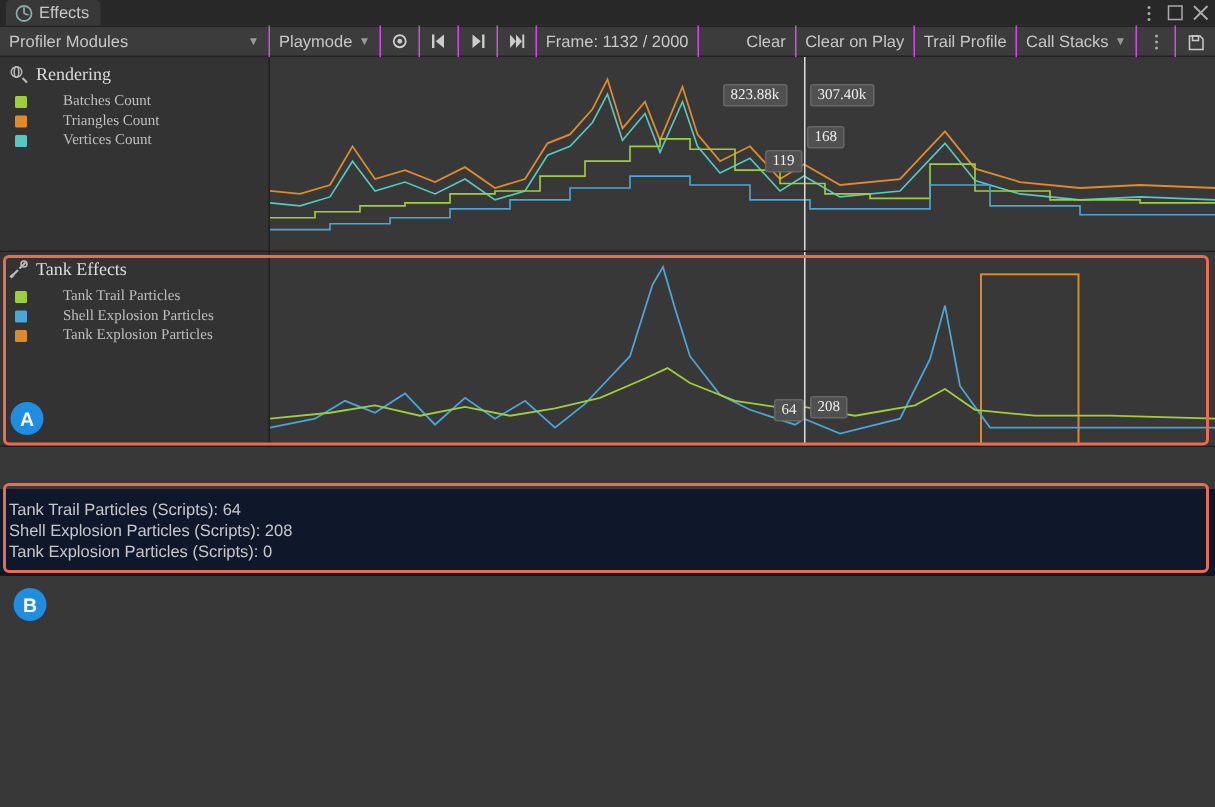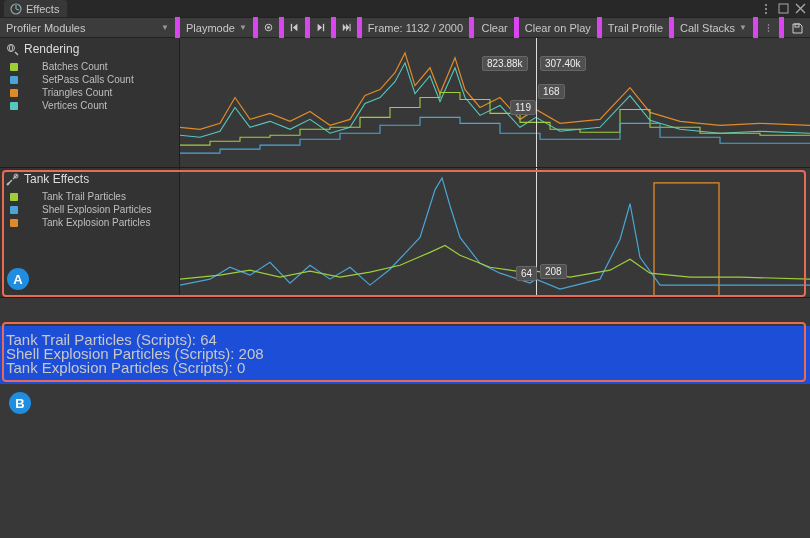--- a/index.html
+++ b/index.html
@@ -33,32 +33,33 @@
   .toolbar {
     height: 21px;
     background: #3c3c3c;
     border-top: 1px solid #222;
     border-bottom: 1px solid #222;
     display: flex; align-items: center;
     font-size: 11px;
   }
   .toolbar .dropdown, .toolbar .btn {
     height: 21px; display: flex; align-items: center;
-    padding: 0 6px; border-right: 5px solid #d946ef;
+    padding: 0 6px; border-right: 1px solid #d946ef;
     color: #c8c8c8; white-space: nowrap;
   }
   .toolbar .dropdown:first-child { width: 180px; justify-content: space-between; }
   .toolbar .btn.square { width: 26px; justify-content: center; }
   .toolbar .spacer { flex: 1; }
   .caret { margin-left: 4px; font-size: 8px; color: #999; }
   
   .module {
     display: flex;
     border-bottom: 1px solid #1e1e1e;
     position: relative;
+    font-family: Liberation Serif, serif;
   }
   .legend {
     width: 180px;
     background: #333333;
     border-right: 1px solid #1e1e1e;
     padding: 4px 6px 6px 6px;
   }
   .legend-header {
     display: flex; align-items: center; gap: 5px;
     font-size: 12px;
@@ -87,23 +88,23 @@
   }
   .badge {
     position: absolute; width: 22px; height: 22px;
     background: #1f8de0; color: #fff;
     display: flex; align-items: center; justify-content: center;
     font-weight: bold; font-size: 13px; border-radius: 50%;
   }
   
   .details {
     position: absolute; left: 0; right: 0;
-    background: #1d4ed8;
+    background: #0f172a;
     padding: 7px 6px;
-    font-size: 15px; color: #c8c8c8; line-height: 14px;
+    font-size: 11px; color: #c8c8c8; line-height: 14px;
   }
 </style>
 </head>
 <body>
 
 <div class="titlebar">
   <div class="tab">
     <span class="icon">
       <svg width="12" height="12" viewBox="0 0 12 12">
           <circle cx="6" cy="6" r="5" fill="none" stroke="#8aa" stroke-width="1.2"></circle>
@@ -209,24 +210,20 @@
             <ellipse cx="5" cy="5" rx="1.5" ry="3.5" fill="none" stroke="#bbb"></ellipse>
             <path d="M9 9 L12 12" stroke="#bbb" stroke-width="1.4"></path>
           </svg>
         </span>
       <span>Rendering</span>
     </div>
     <ul id="rendering-items">
         <li>
           <span class="swatch" style="background: rgb(158, 207, 58);"></span>
           <span>Batches Count</span>
-        </li>
-        <li>
-          <span class="swatch" style="background: rgb(74, 166, 214);"></span>
-          <span>SetPass Calls Count</span>
         </li>
         <li>
           <span class="swatch" style="background: rgb(223, 139, 41);"></span>
           <span>Triangles Count</span>
         </li>
         <li>
           <span class="swatch" style="background: rgb(85, 201, 191);"></span>
           <span>Vertices Count</span>
         </li>
       </ul>

